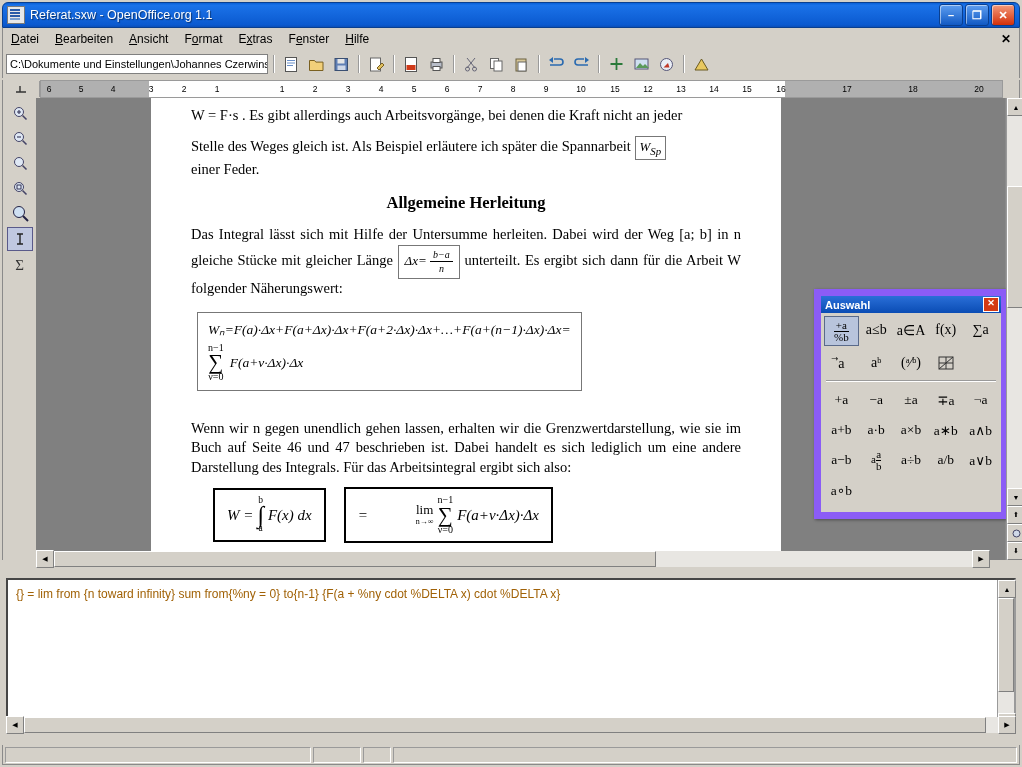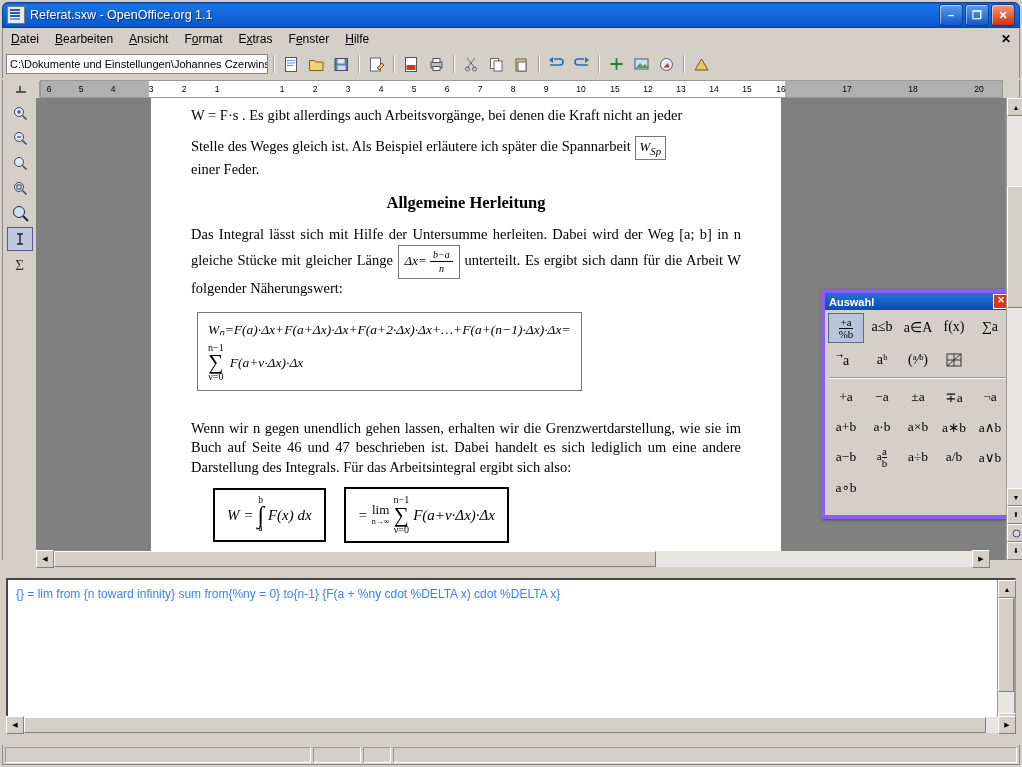--- a/index.html
+++ b/index.html
@@ -166,23 +166,22 @@
   }
   .hscrollrow {
     position: absolute; left: 36px; top: 551px; width: 954px; height: 16px;
     display: flex; align-items: center;
   }
   .hscroll { flex: 1; height: 16px; background: #e8e6e2; position: relative; border: 0; }
   .hthumb { position: absolute; top: 0; height: 14px; background: #d4d0c8; border: 1px solid #fff; border-right-color: #808080; border-bottom-color: #808080; }
   
   .auswahl {
     position: absolute; left: 814px; top: 289px; width: 194px; height: 230px;
-    background: #d4d0c8; border: 4px solid #8b5cf6; box-sizing: border-box;
+    background: #d4d0c8; border: 7px solid #8b5cf6; box-sizing: border-box;
     box-shadow: 1px 1px 3px rgba(0,0,0,0.4);
-    margin-left: 7px;
   }
   .auswahl .abar {
     height: 17px; background: linear-gradient(to bottom,#2a6fd8,#0a4cb4);
     display: flex; align-items: center; padding: 0 2px 0 4px;
     color: #fff; font-size: 11px; font-weight: bold;
   }
   .auswahl .aclose {
     margin-left: auto; width: 14px; height: 13px; background: #d43a14;
     border: 1px solid #fff; color: #fff; font-size: 9px; line-height: 11px;
     text-align: center; font-weight: bold;
@@ -197,21 +196,21 @@
   .agrid2 { display: grid; grid-template-columns: repeat(5, 1fr); padding: 0 3px; }
   .agrid2 .acell { height: 30px; font-size: 13.5px; }
   
   .cmdpane {
     position: absolute; left: 6px; top: 578px; width: 1010px; height: 155px;
     background: #fff; border: 2px inset #9a9a9a; box-sizing: border-box;
     display: flex;
   }
   .cmdtext {
     flex: 1; padding: 6px 8px; font-family: "Liberation Sans", sans-serif;
-    font-size: 12px; color: #3b82f6; white-space: pre-wrap; line-height: 1.4;
+    font-size: 12px; color: #a16207; white-space: pre-wrap; line-height: 1.4;
   }
   .cmdvscroll { width: 16px; background: #d4d0c8; border-left: 1px solid #9a9a9a; display: flex; flex-direction: column; }
   .cmdhrow {
     position: absolute; left: 6px; top: 717px; width: 1010px; height: 16px;
     display: flex; align-items: center;
   }
   
   .statusbar {
     position: absolute; left: 2px; bottom: 2px; width: 1018px; height: 20px;
     background: #d4d0c8; border-left: 1px solid #8a8a8a; border-right: 1px solid #8a8a8a;
@@ -475,21 +474,21 @@
           <span>W =</span>
           <span class="intblk">
             <span>b</span>
             <span class="big">∫</span>
             <span>a</span>
           </span>
           <span>F(x) dx</span>
         </div>
         <div class="eqbox">
           <span>=</span>
-          <span class="sumblk" style="font-size:11px;">
+          <span class="sumblk" style="font-size:11px;margin-left:44px;">
             <span class="big" style="font-size:13px;">lim</span>
             <span style="font-size:8px">n→∞</span>
           </span>
           <span class="sumblk">
             <span>n−1</span>
             <span class="big">∑</span>
             <span>ν=0</span>
           </span>
           <span>F(a+ν·Δx)·Δx</span>
         </div>

